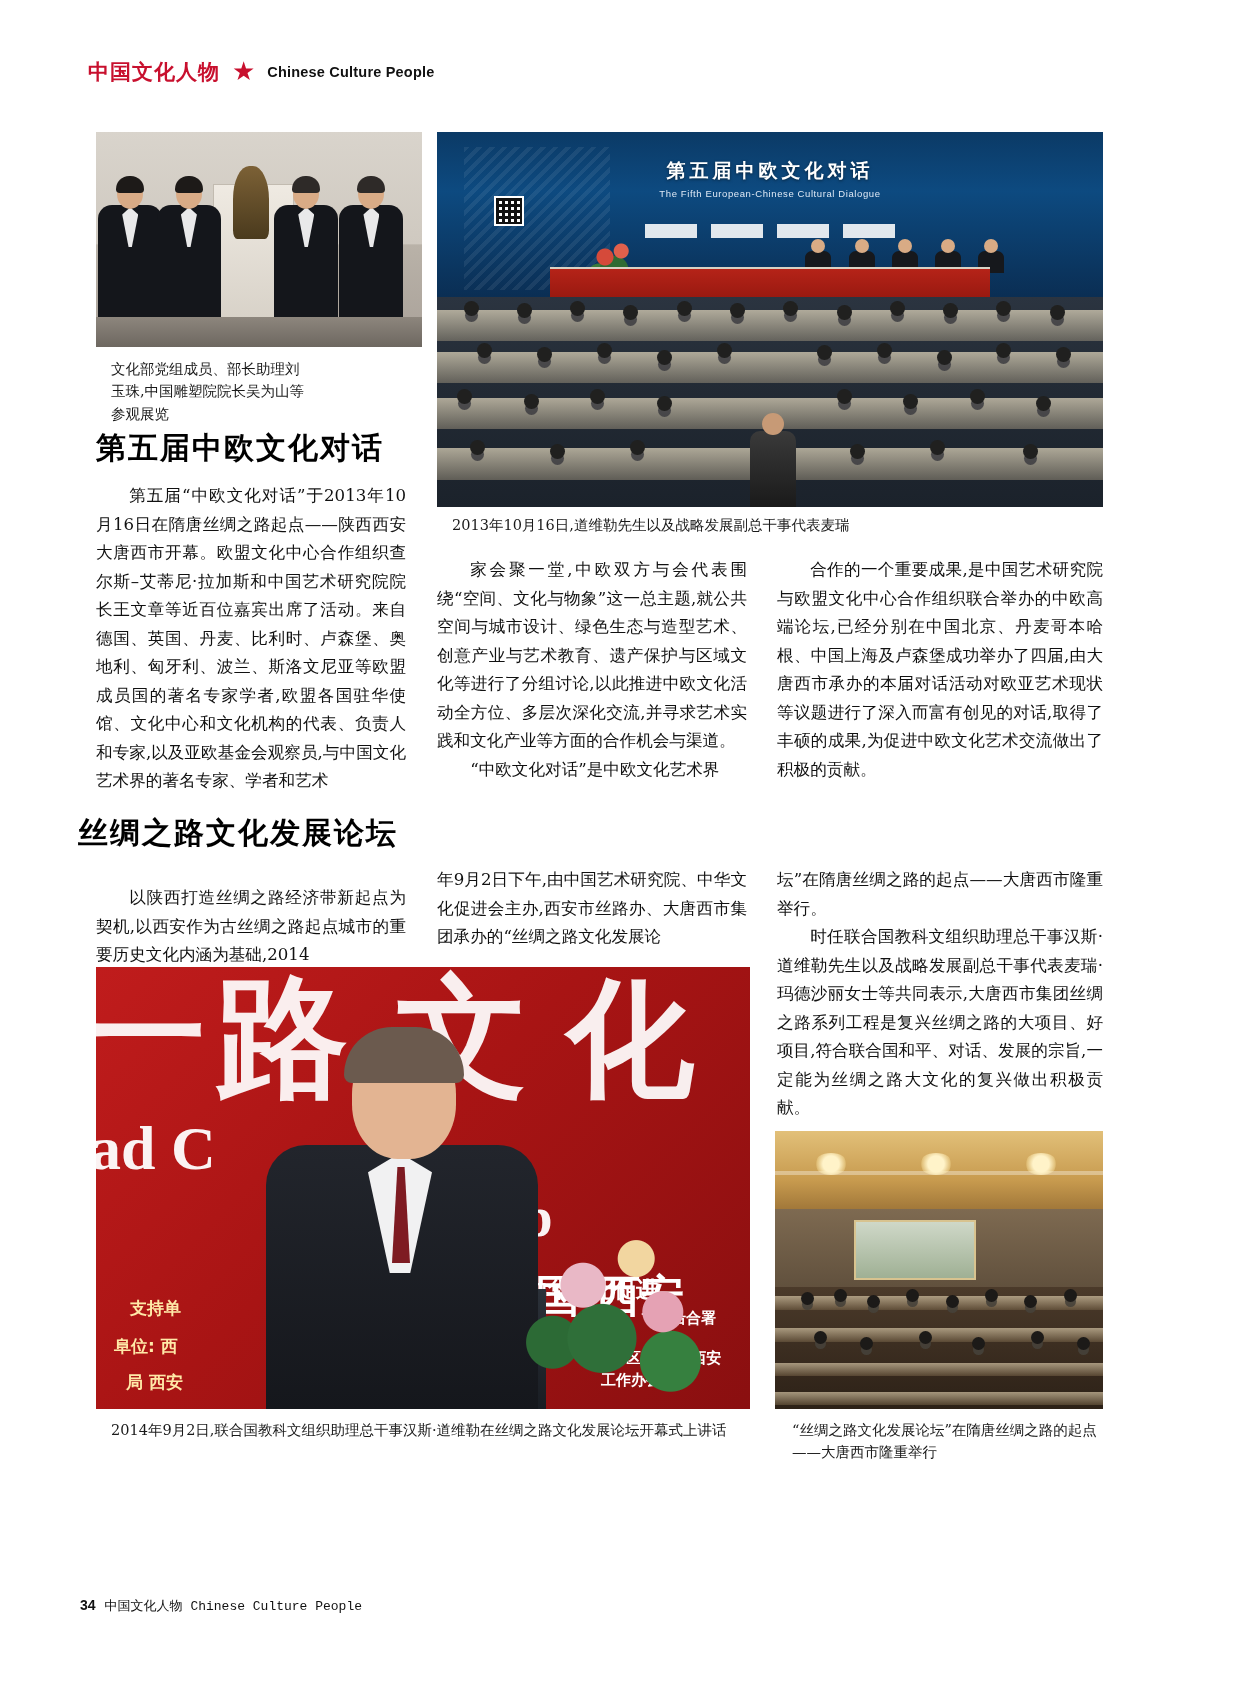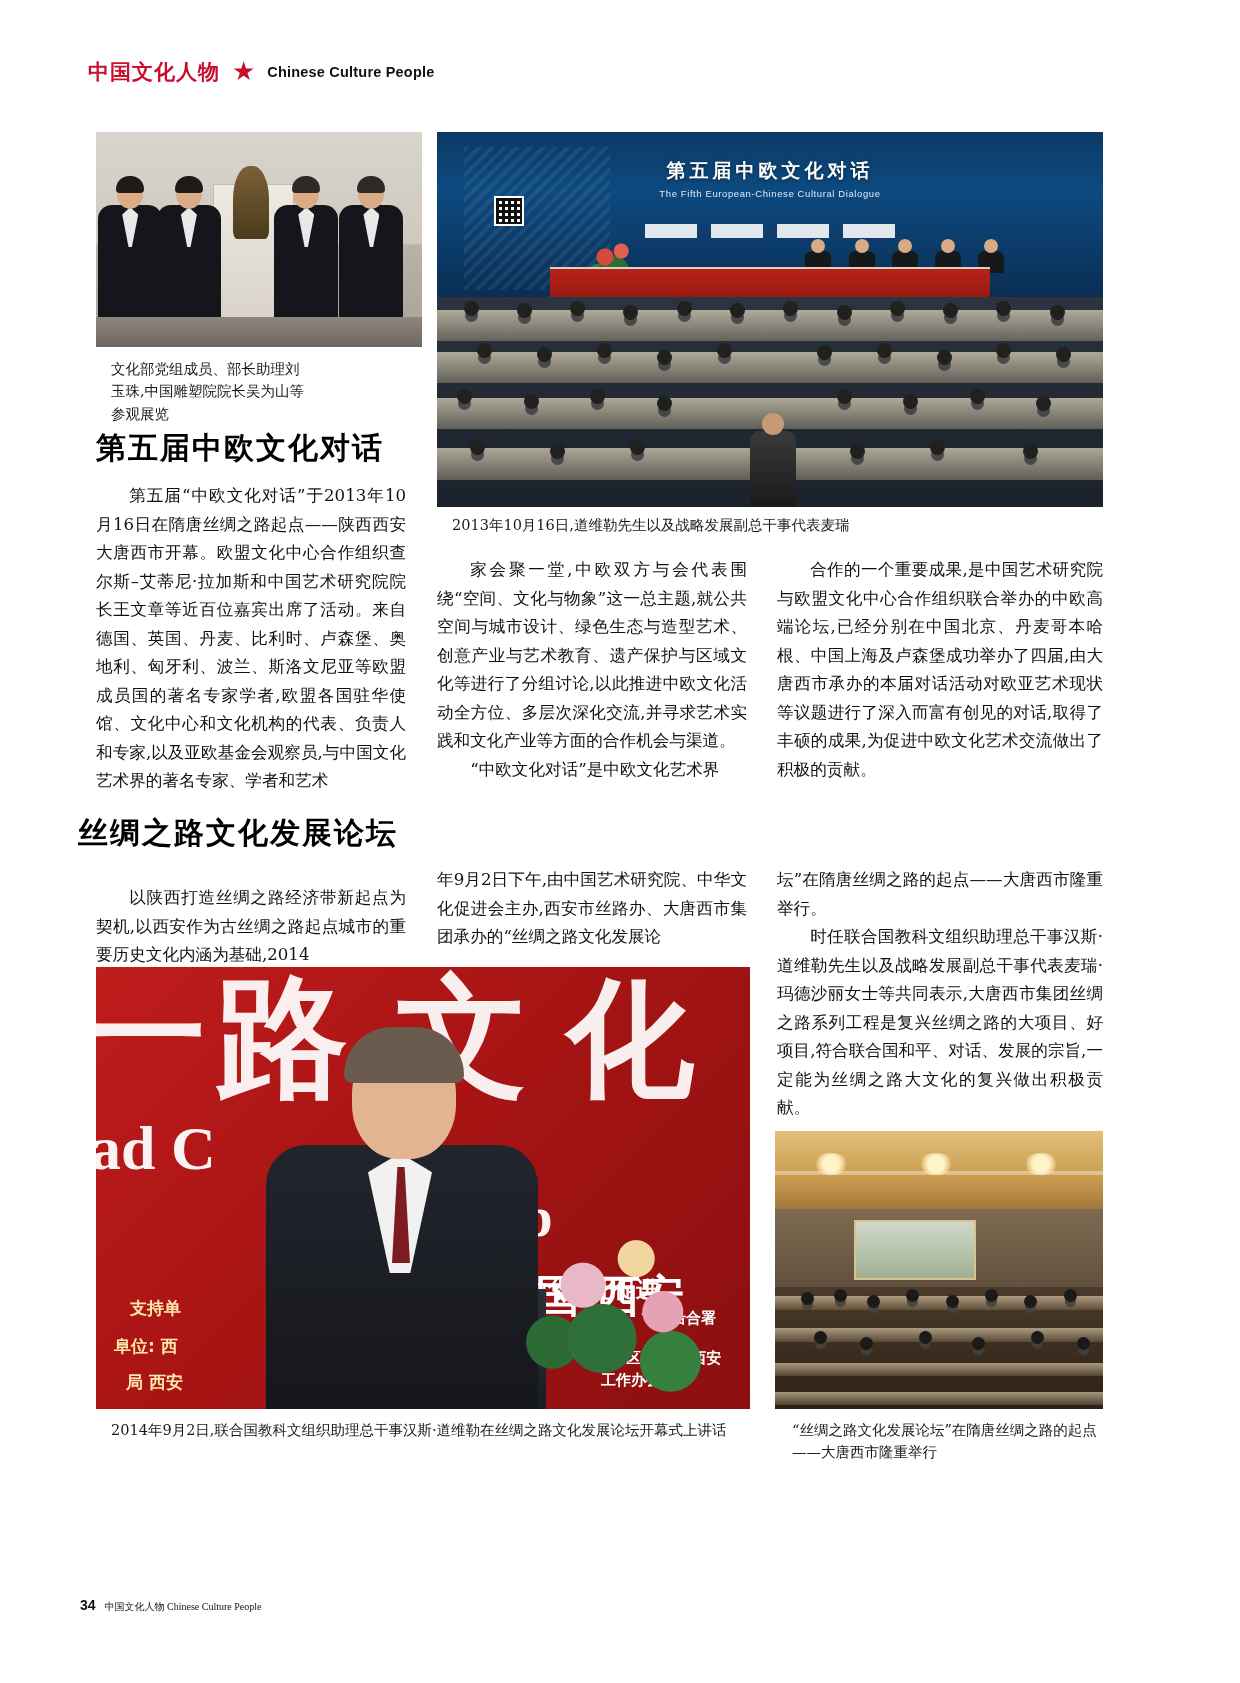--- a/index.html
+++ b/index.html
@@ -97,22 +97,22 @@
     align-items: baseline;
     gap: 9px;
   }
   .folio {
     font-family: "Liberation Sans", sans-serif;
     font-weight: bold;
     font-size: 14px;
     color: #111;
   }
   .footer-text {
-    font-family: Liberation Serif, serif;
-    font-size: 10px;
+    font-family: Liberation Mono, monospace;
+    font-size: 13px;
     color: #111;
   }
 
   
   
   
   #photo-exhibition { left: 96px; top: 132px; width: 326px; height: 215px; background:#151515; }
   #photo-exhibition .wall {
     position: absolute; inset: 0;
     background: linear-gradient(180deg,#d9d4cc 0%, #cfc9c0 52%, #b9b2a8 52.5%, #a9a199 100%);

